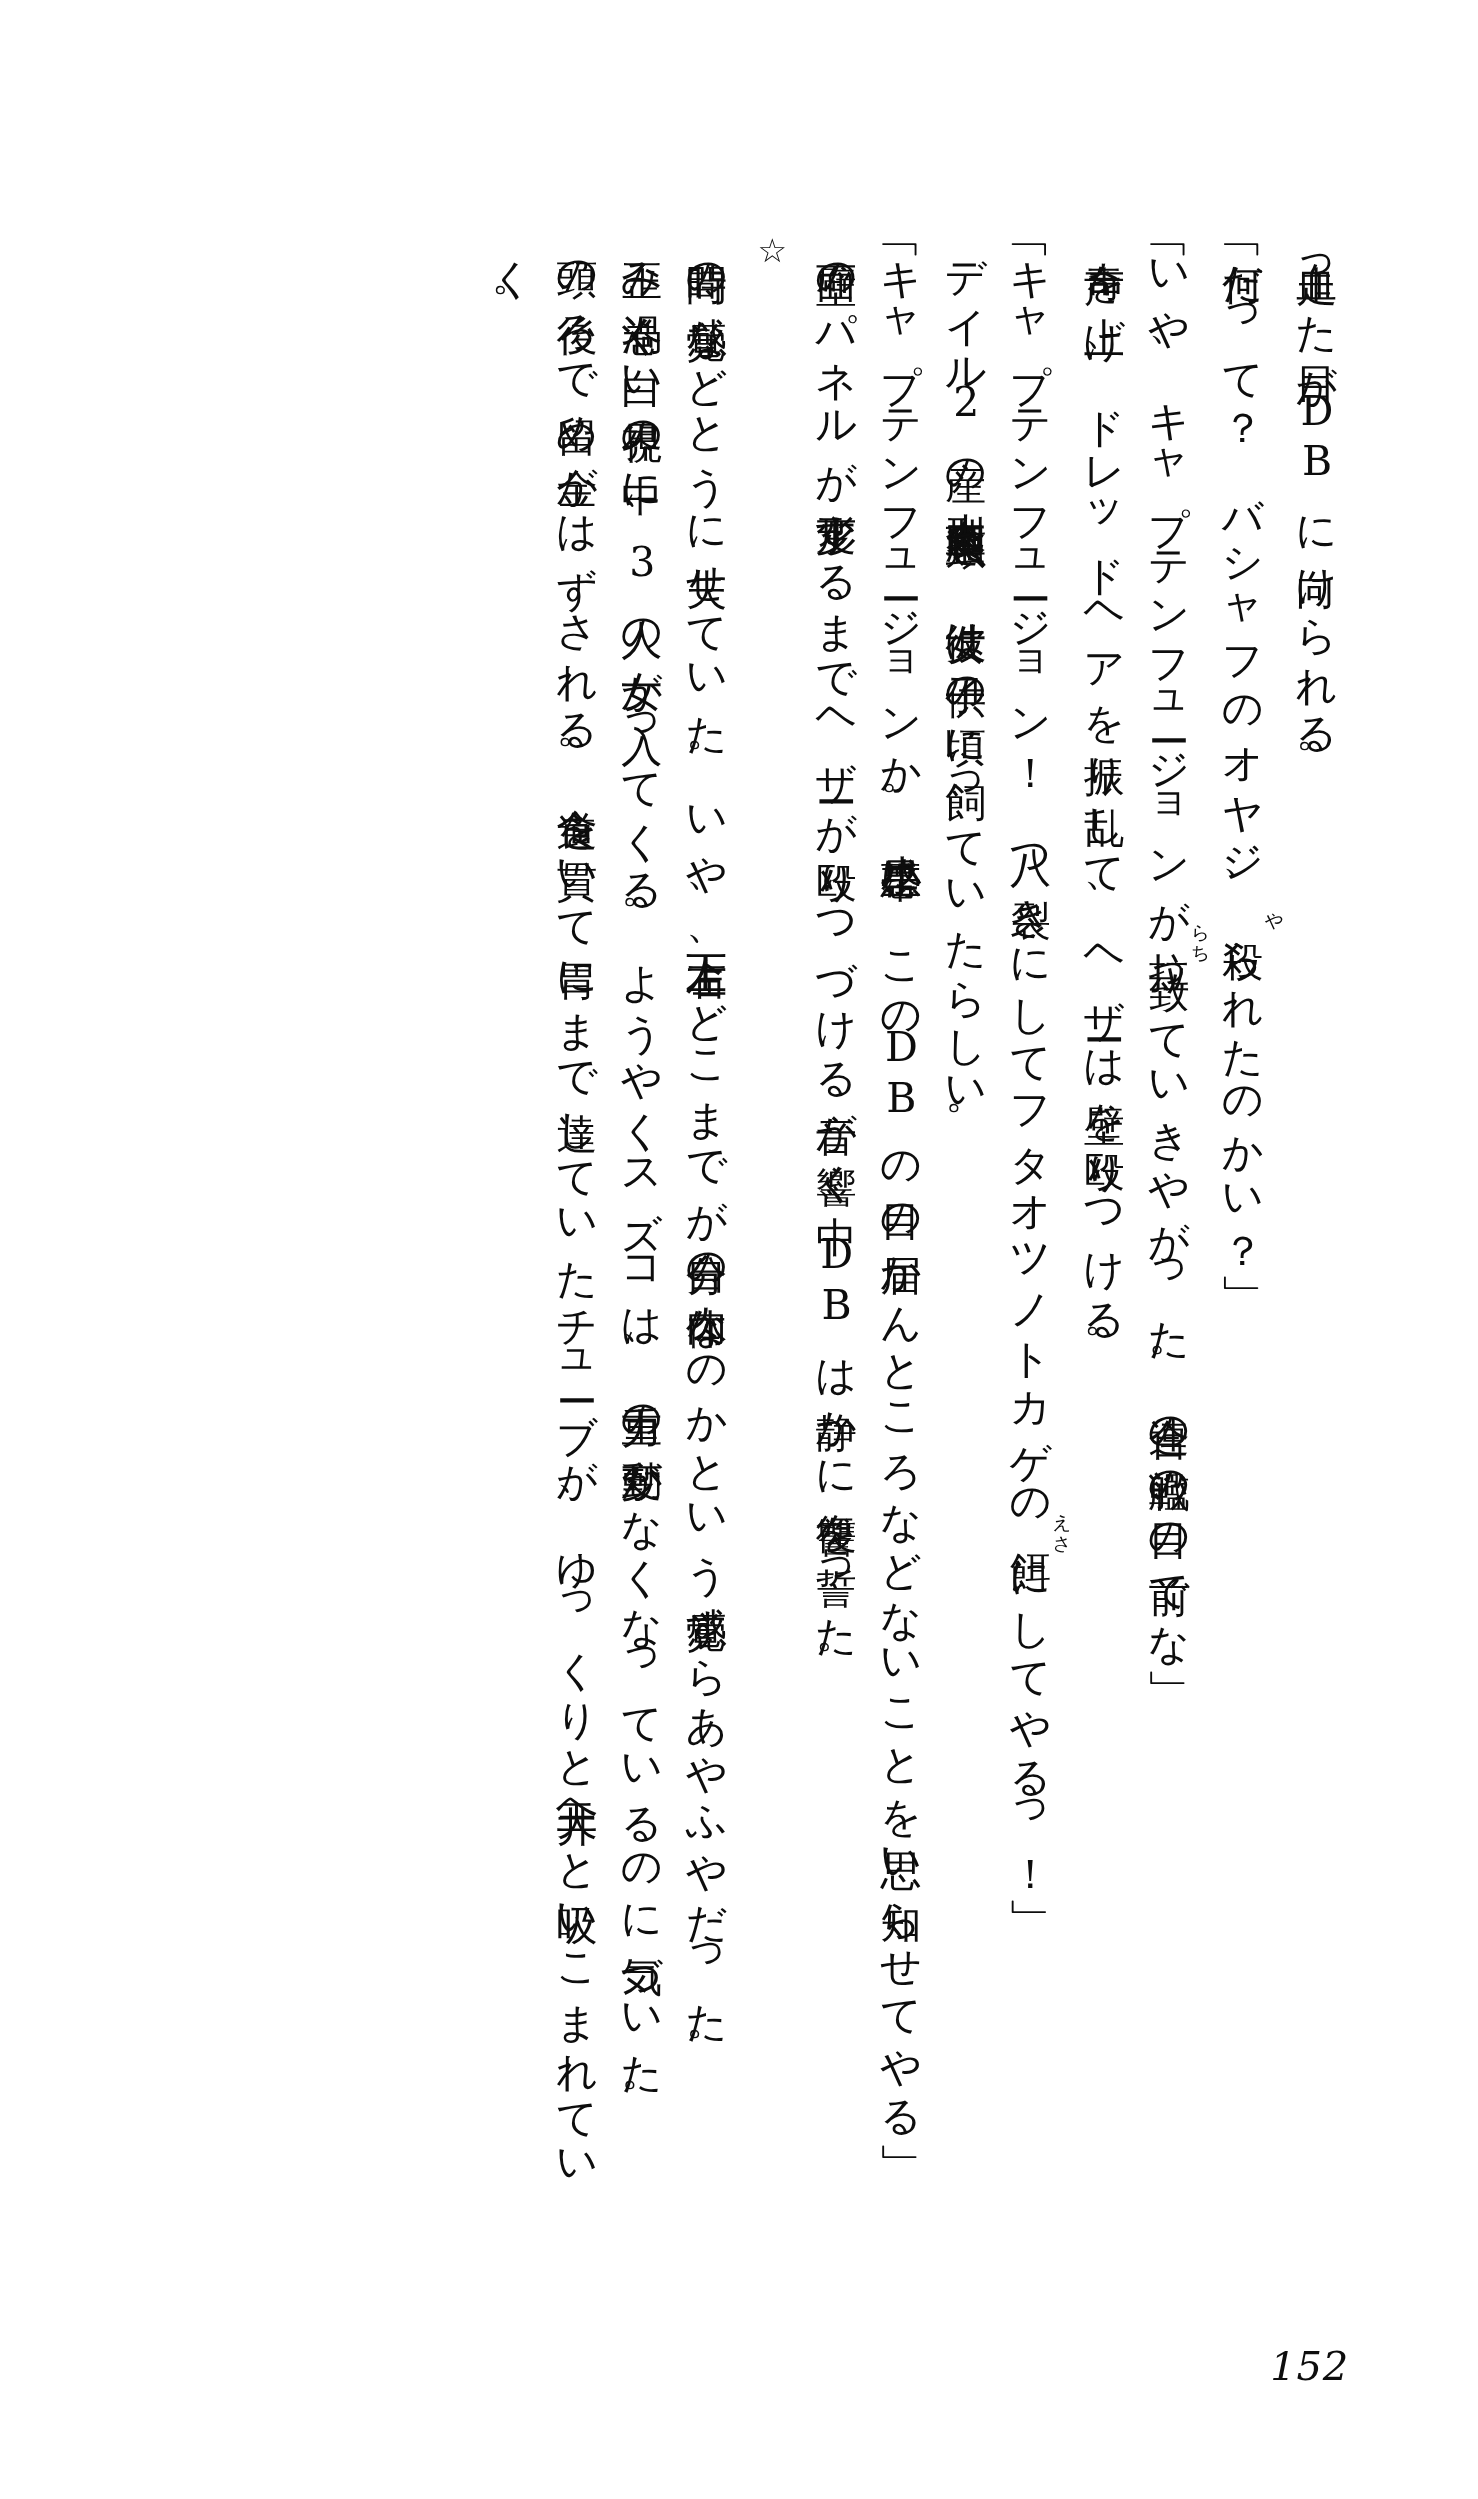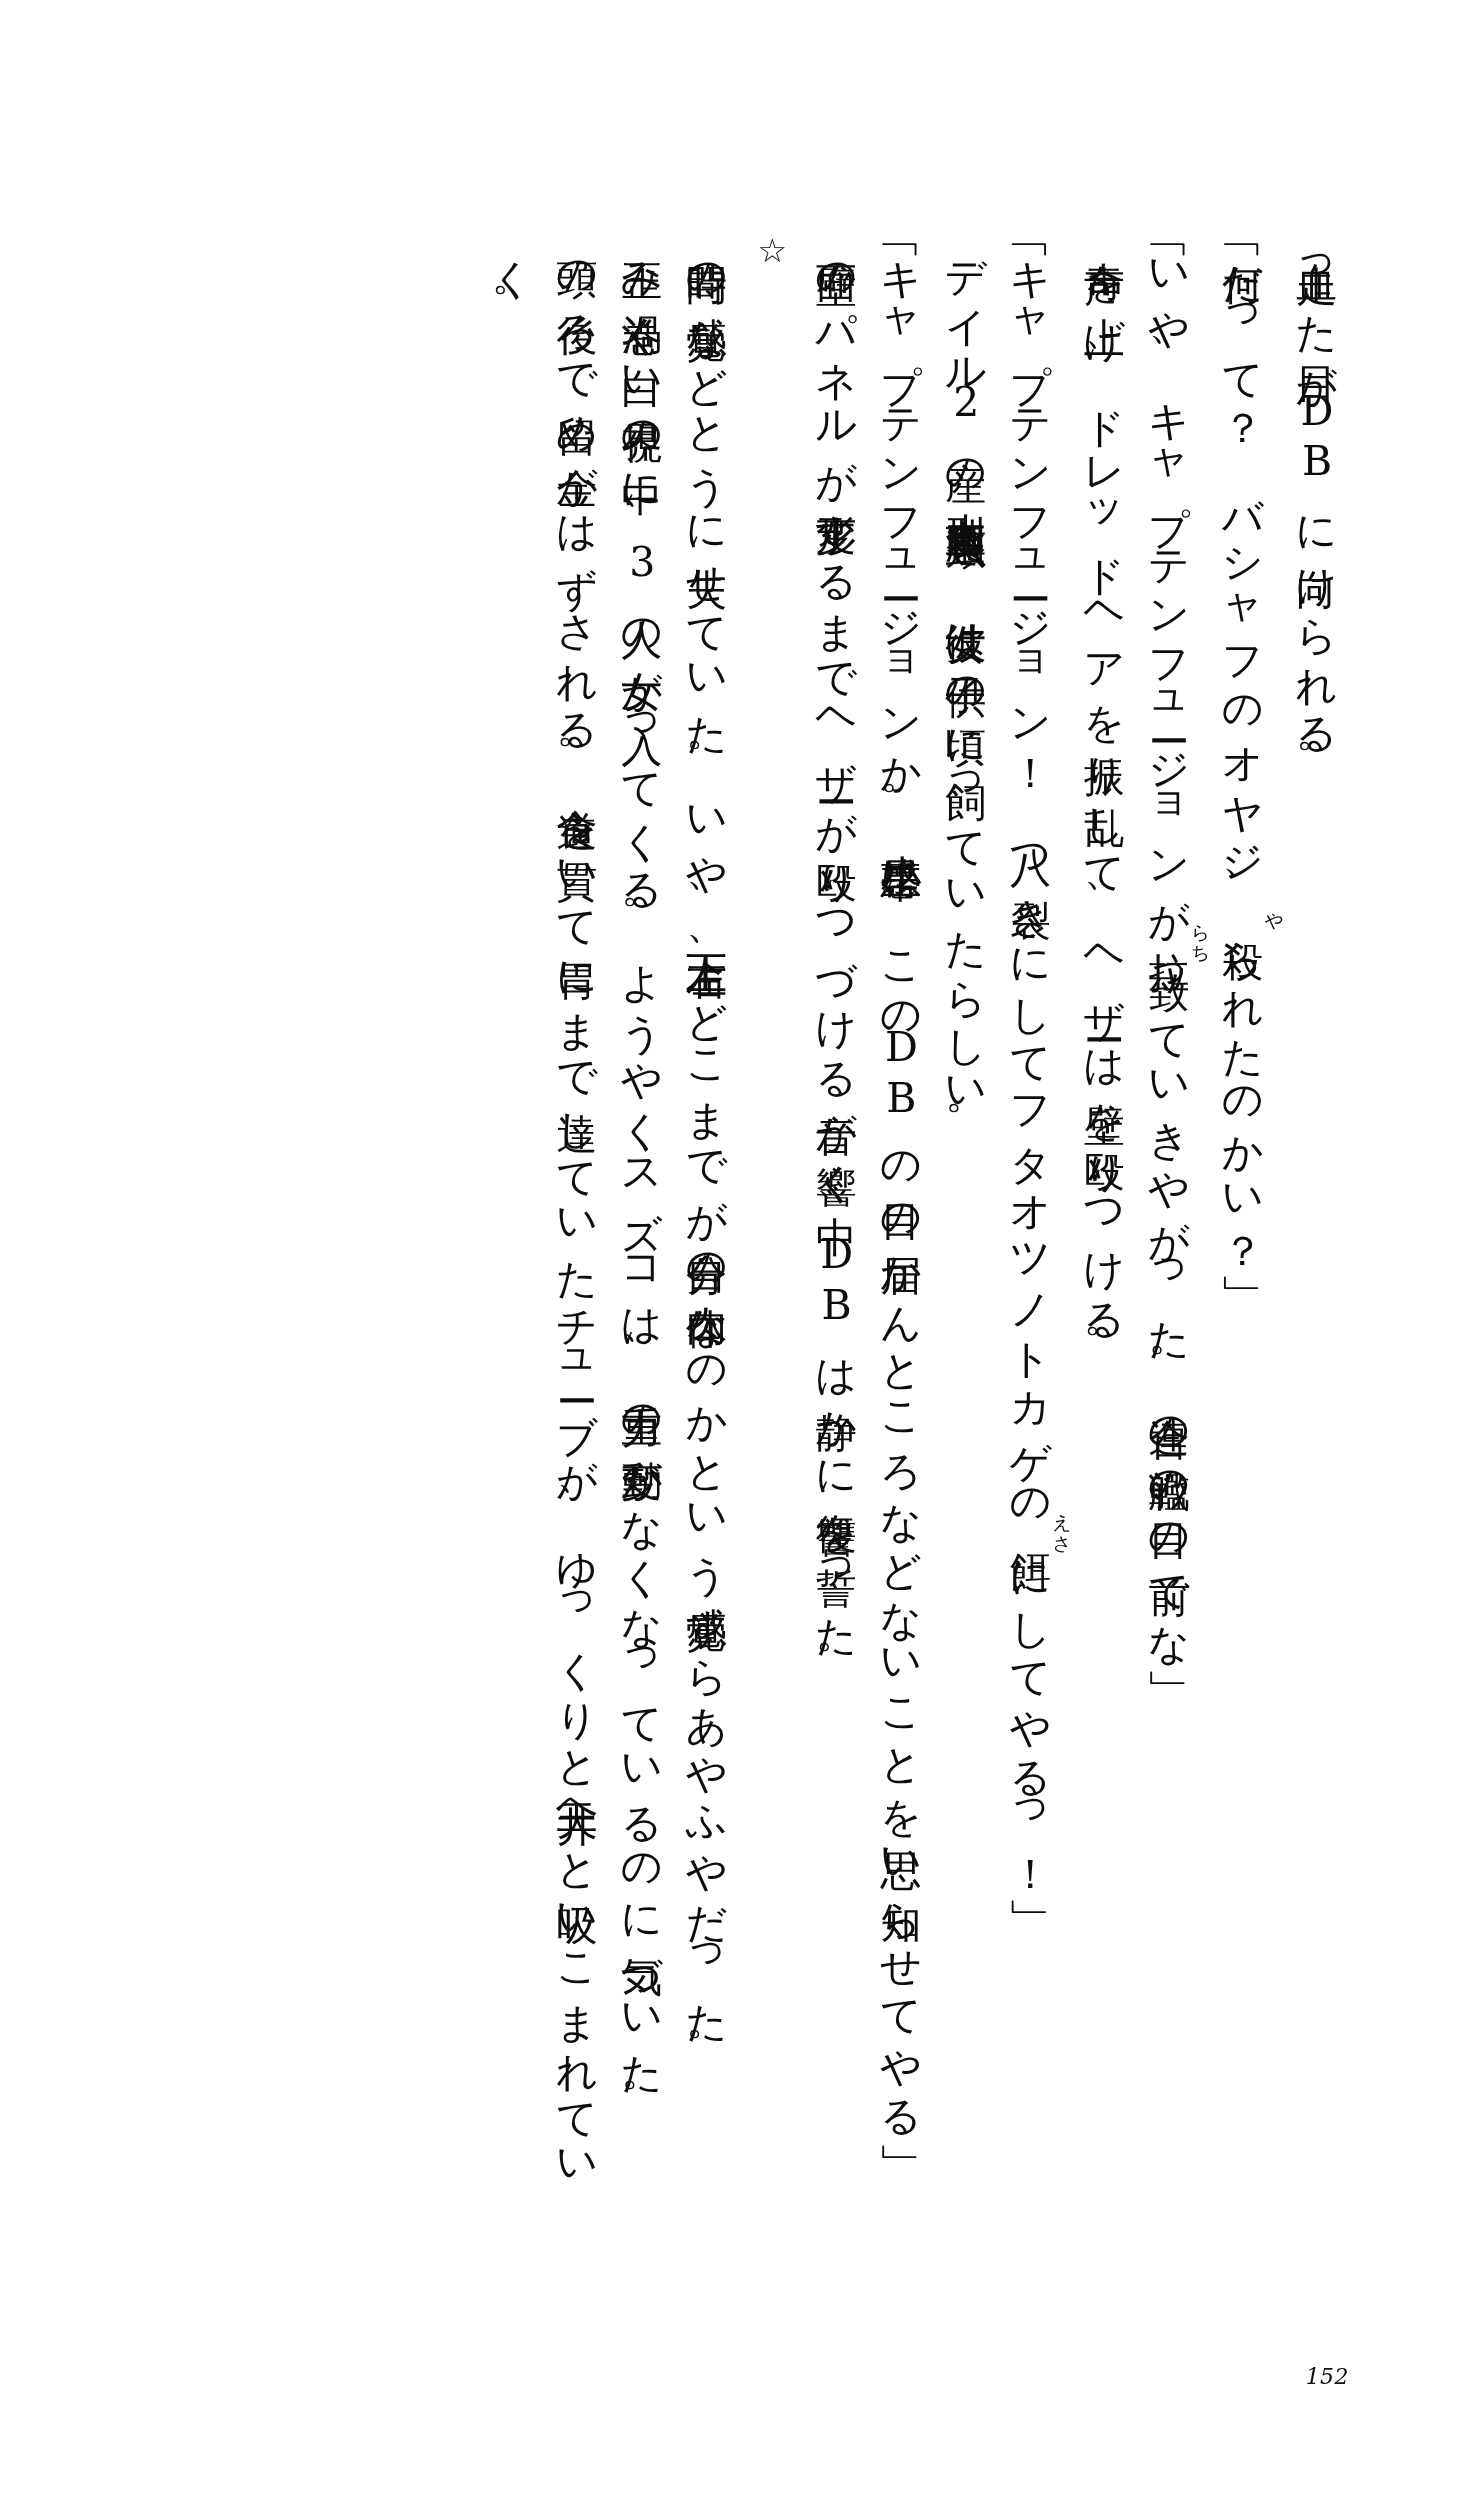--- a/index.html
+++ b/index.html
@@ -58,21 +58,21 @@
   }
   rt {
     font-size: 18.5px;
     letter-spacing: 0;
     font-weight: normal;
   }
   .page-number {
     position: absolute;
     right: 129px;
     bottom: 111px;
-    font-size: 22px;
+    font-size: 40px;
     font-style: italic;
     font-family: "DejaVu Serif", "Liberation Serif", serif;
     color: #0d0d0d;
     letter-spacing: 0.02em;
   }
 </style>
 </head>
 <body>
 
 <div class="page">

